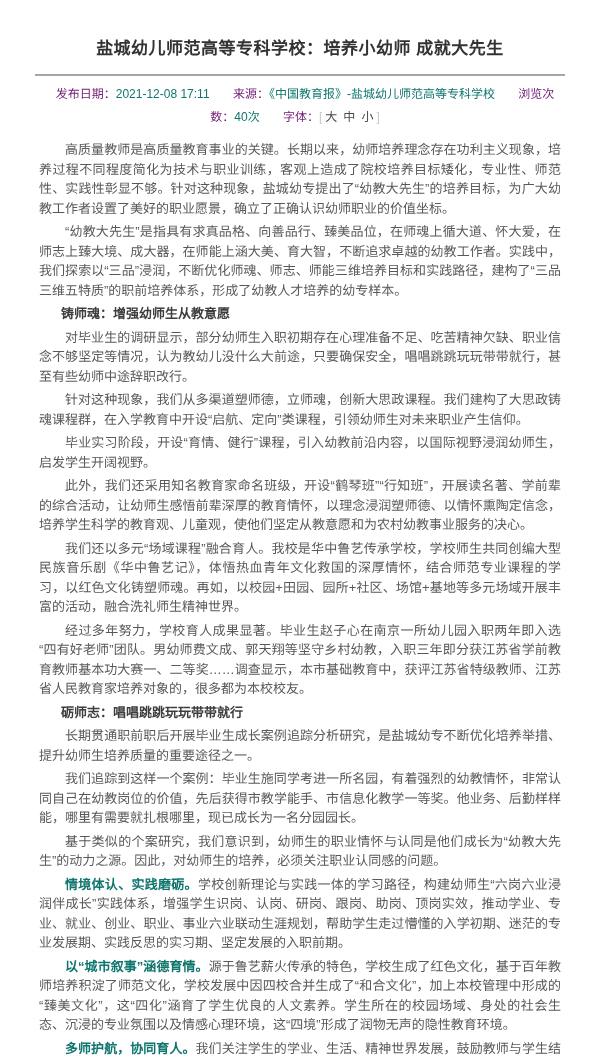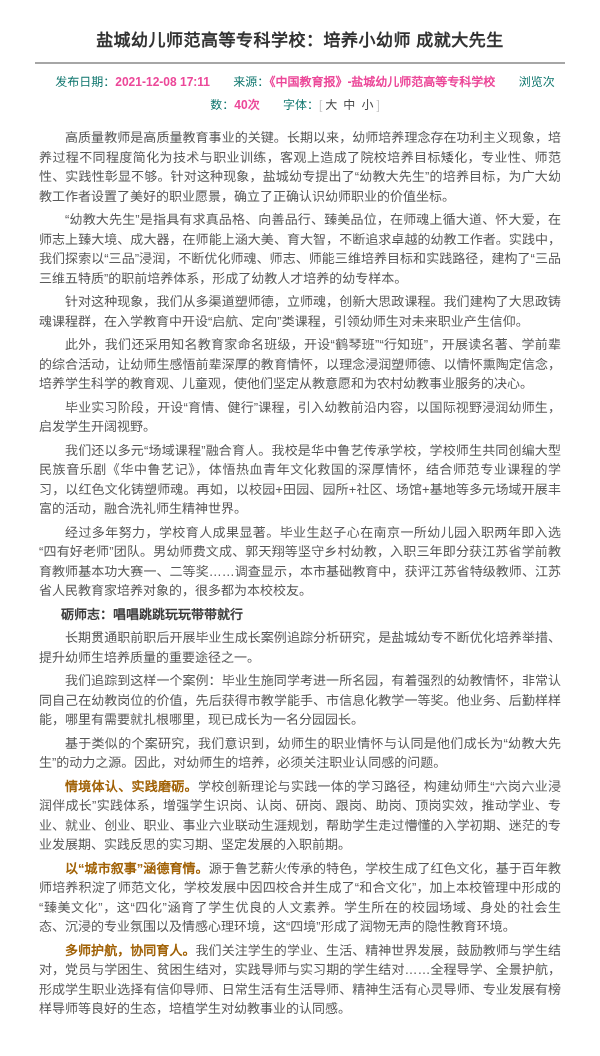--- a/index.html
+++ b/index.html
@@ -8,43 +8,43 @@
     min-height:1056px;
     font-family:"Liberation Sans","DejaVu Sans",sans-serif;
     -webkit-font-smoothing:antialiased;
   }
   .page{
     width:530px;
     margin:0 auto;
     padding-top:24px;
   }
   .page-title{
-    margin:4px;
+    margin:12px;
     font-size:17px;
     line-height:26px;
     font-weight:bold;
     color:#333333;
     text-align:center;
     letter-spacing:0.5px;
   }
   .title-divider{
     margin-top:8px;
     height:2px;
     background:#a6a6a6;
   }
   .meta{
     margin-top:7px;
     text-align:center;
     font-size:12px;
     line-height:23px;
     color:#b9b9b9;
   }
   .meta-item{margin:0 10px;white-space:normal;}
-  .meta-label{color:#0f766e;}
-  .meta-value{color:#ec4899;font-weight:bold;}
+  .meta-label{color:#701a75;}
+  .meta-value{color:#0f766e;}
   .bracket{color:#c9c9c9;}
   .font-size-btn{
     color:#4a4a4a;
     margin:0 3px;
     cursor:pointer;
   }
   .article{
     margin-top:11px;
     font-size:13px;
     line-height:19.5px;
@@ -58,21 +58,21 @@
   .article h2.sec-heading{
     margin:0;
     font-size:13px;
     line-height:19.5px;
     font-weight:bold;
     color:#3d3d3d;
     text-indent:2em;
   }
   .article strong{
     font-weight:bold;
-    color:#a16207;
+    color:#0f766e;
   }
 </style>
 </head>
 <body>
 
 <div class="page">
 
   <h1 class="page-title">盐城幼儿师范高等专科学校：培养小幼师 成就大先生</h1>
 
   <div class="title-divider"></div>
@@ -80,23 +80,25 @@
   <div class="meta">
     <span class="meta-item"><span class="meta-label">发布日期：</span><span class="meta-value">2021-12-08 17:11</span></span>
     <span class="meta-item"><span class="meta-label">来源：</span><span class="meta-value">《中国教育报》-盐城幼儿师范高等专科学校</span></span>
     <span class="meta-item"><span class="meta-label">浏览次数：</span><span class="meta-value">40次</span></span>
     <span class="meta-item"><span class="meta-label">字体：</span><span class="bracket">[</span><span id="font-sizes"><span class="font-size-btn">大</span><span class="font-size-btn">中</span><span class="font-size-btn">小</span></span><span class="bracket">]</span></span>
   </div>
 
   <div class="article" id="article-body">
       <p class="para">高质量教师是高质量教育事业的关键。长期以来，幼师培养理念存在功利主义现象，培养过程不同程度简化为技术与职业训练，客观上造成了院校培养目标矮化，专业性、师范性、实践性彰显不够。针对这种现象，盐城幼专提出了“幼教大先生”的培养目标，为广大幼教工作者设置了美好的职业愿景，确立了正确认识幼师职业的价值坐标。</p>
       <p class="para">“幼教大先生”是指具有求真品格、向善品行、臻美品位，在师魂上循大道、怀大爱，在师志上臻大境、成大器，在师能上涵大美、育大智，不断追求卓越的幼教工作者。实践中，我们探索以“三品”浸润，不断优化师魂、师志、师能三维培养目标和实践路径，建构了“三品三维五特质”的职前培养体系，形成了幼教人才培养的幼专样本。</p>
+      <h2 class="sec-heading">铸师魂：增强幼师生从教意愿</h2>
+      <p class="para">对毕业生的调研显示，部分幼师生入职初期存在心理准备不足、吃苦精神欠缺、职业信念不够坚定等情况，认为教幼儿没什么大前途，只要确保安全，唱唱跳跳玩玩带带就行，甚至有些幼师中途辞职改行。</p>
       <p class="para">针对这种现象，我们从多渠道塑师德，立师魂，创新大思政课程。我们建构了大思政铸魂课程群，在入学教育中开设“启航、定向”类课程，引领幼师生对未来职业产生信仰。</p>
+      <p class="para">毕业实习阶段，开设“育情、健行”课程，引入幼教前沿内容，以国际视野浸润幼师生，启发学生开阔视野。</p>
       <p class="para">此外，我们还采用知名教育家命名班级，开设“鹤琴班”“行知班”，开展读名著、学前辈的综合活动，让幼师生感悟前辈深厚的教育情怀，以理念浸润塑师德、以情怀熏陶定信念，培养学生科学的教育观、儿童观，使他们坚定从教意愿和为农村幼教事业服务的决心。</p>
-      <p class="para">毕业实习阶段，开设“育情、健行”课程，引入幼教前沿内容，以国际视野浸润幼师生，启发学生开阔视野。</p>
       <p class="para">我们还以多元“场域课程”融合育人。我校是华中鲁艺传承学校，学校师生共同创编大型民族音乐剧《华中鲁艺记》，体悟热血青年文化救国的深厚情怀，结合师范专业课程的学习，以红色文化铸塑师魂。再如，以校园+田园、园所+社区、场馆+基地等多元场域开展丰富的活动，融合洗礼师生精神世界。</p>
       <p class="para">经过多年努力，学校育人成果显著。毕业生赵子心在南京一所幼儿园入职两年即入选“四有好老师”团队。男幼师费文成、郭天翔等坚守乡村幼教，入职三年即分获江苏省学前教育教师基本功大赛一、二等奖……调查显示，本市基础教育中，获评江苏省特级教师、江苏省人民教育家培养对象的，很多都为本校校友。</p>
       <h2 class="sec-heading">砺师志：唱唱跳跳玩玩带带就行</h2>
       <p class="para">长期贯通职前职后开展毕业生成长案例追踪分析研究，是盐城幼专不断优化培养举措、提升幼师生培养质量的重要途径之一。</p>
       <p class="para">我们追踪到这样一个案例：毕业生施同学考进一所名园，有着强烈的幼教情怀，非常认同自己在幼教岗位的价值，先后获得市教学能手、市信息化教学一等奖。他业务、后勤样样能，哪里有需要就扎根哪里，现已成长为一名分园园长。</p>
       <p class="para">基于类似的个案研究，我们意识到，幼师生的职业情怀与认同是他们成长为“幼教大先生”的动力之源。因此，对幼师生的培养，必须关注职业认同感的问题。</p>
       <p class="para"><strong>情境体认、实践磨砺。</strong>学校创新理论与实践一体的学习路径，构建幼师生“六岗六业浸润伴成长”实践体系，增强学生识岗、认岗、研岗、跟岗、助岗、顶岗实效，推动学业、专业、就业、创业、职业、事业六业联动生涯规划，帮助学生走过懵懂的入学初期、迷茫的专业发展期、实践反思的实习期、坚定发展的入职前期。</p>
       <p class="para"><strong>以“城市叙事”涵德育情。</strong>源于鲁艺薪火传承的特色，学校生成了红色文化，基于百年教师培养积淀了师范文化，学校发展中因四校合并生成了“和合文化”，加上本校管理中形成的“臻美文化”，这“四化”涵育了学生优良的人文素养。学生所在的校园场域、身处的社会生态、沉浸的专业氛围以及情感心理环境，这“四境”形成了润物无声的隐性教育环境。</p>
       <p class="para"><strong>多师护航，协同育人。</strong>我们关注学生的学业、生活、精神世界发展，鼓励教师与学生结对，党员与学困生、贫困生结对，实践导师与实习期的学生结对……全程导学、全景护航，形成学生职业选择有信仰导师、日常生活有生活导师、精神生活有心灵导师、专业发展有榜样导师等良好的生态，培植学生对幼教事业的认同感。</p>
     </div>

